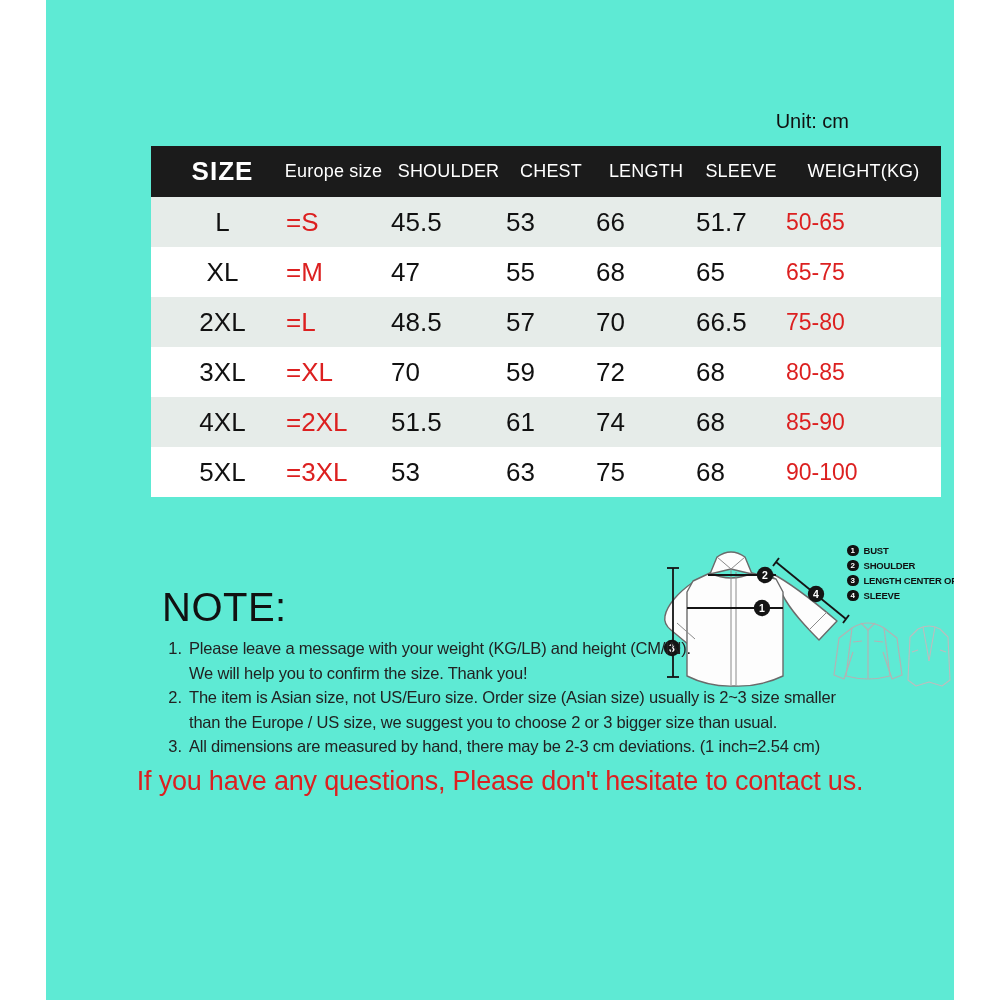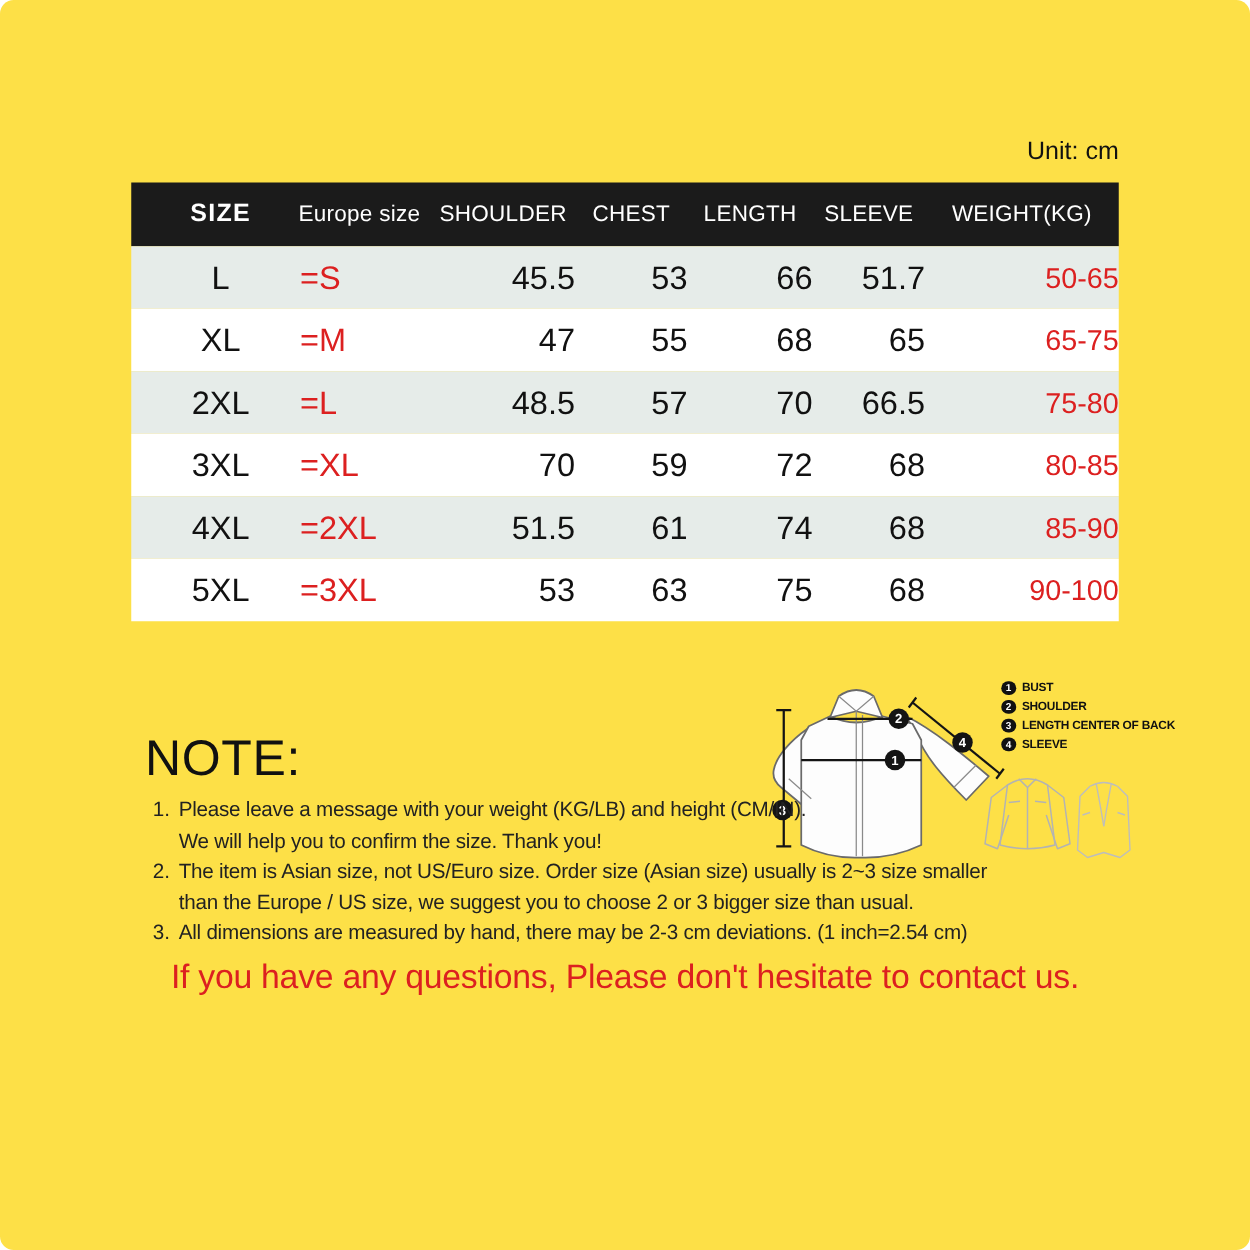--- a/index.html
+++ b/index.html
@@ -1,42 +1,42 @@
 <!DOCTYPE html>
 <html><head>
 <meta charset="utf-8">
 <style>
   * { margin:0; padding:0; box-sizing:border-box; }
   html,body { background:#fff; }
   body { font-family:"Liberation Sans", sans-serif; color:#111; }
   .page {
-    position:relative; width:1000px; height:1000px; background:#fde047;
-    margin:0 auto; overflow:hidden;border-radius:11px;
+    position:relative; width:908px; height:1000px; background:#5eead4;
+    margin:0 auto; overflow:hidden;
   }
 
   
   .unit-label {
     position:absolute; top:110px; right:105px;
     font-size:20px; color:#111;
   }
 
   
   .size-table { position:absolute; left:105px; top:146px; width:790px; }
   .tr {
     display:grid;
     grid-template-columns:125px 115px 115px 90px 100px 90px 155px;
     align-items:center; height:50px;
   }
   .thead { background:#1b1b1b; color:#ffffff; height:51px; }
   .thead .th { text-align:center; font-size:18px; letter-spacing:0.2px; }
-  .thead .c-size { font-size:20px; font-weight:bold; letter-spacing:1px; }
+  .thead .c-size { font-size:26px; font-weight:bold; letter-spacing:1px; }
   .row { font-size:26px; }
   .row:nth-child(odd) { background:#ffffff; }
   .row:nth-child(even) { background:#e6ece9; }
-  .td { text-align:right; }
+  .td { text-align:left; }
   .c-size { text-align:center; padding-left:18px; }
   .td.c-eur { text-align:left; padding-left:10px; color:#dc2020; }
   .td.c-weight { color:#dc2020; font-size:23px; }
 
   
   .diagram { position:absolute; left:600px; top:528px; width:310px; height:165px; }
   .legend {
     position:absolute; left:801px; top:543px; width:120px;
   }
   .legend-item { display:flex; align-items:center; gap:5px; height:15px; }

